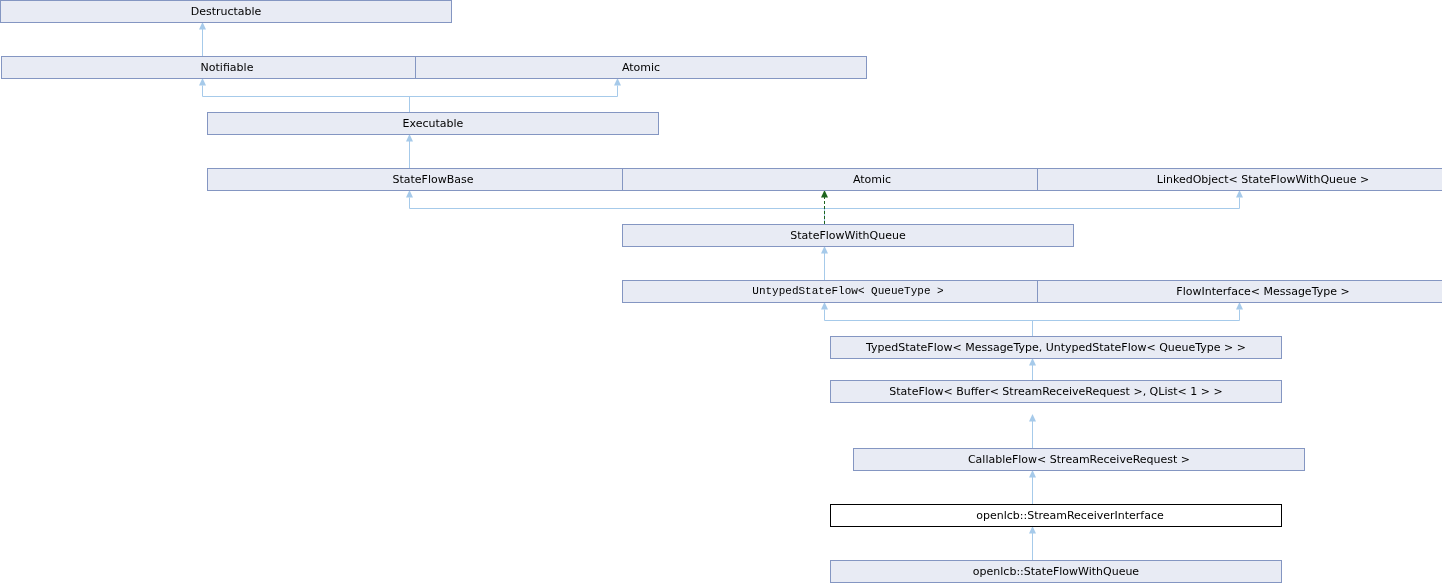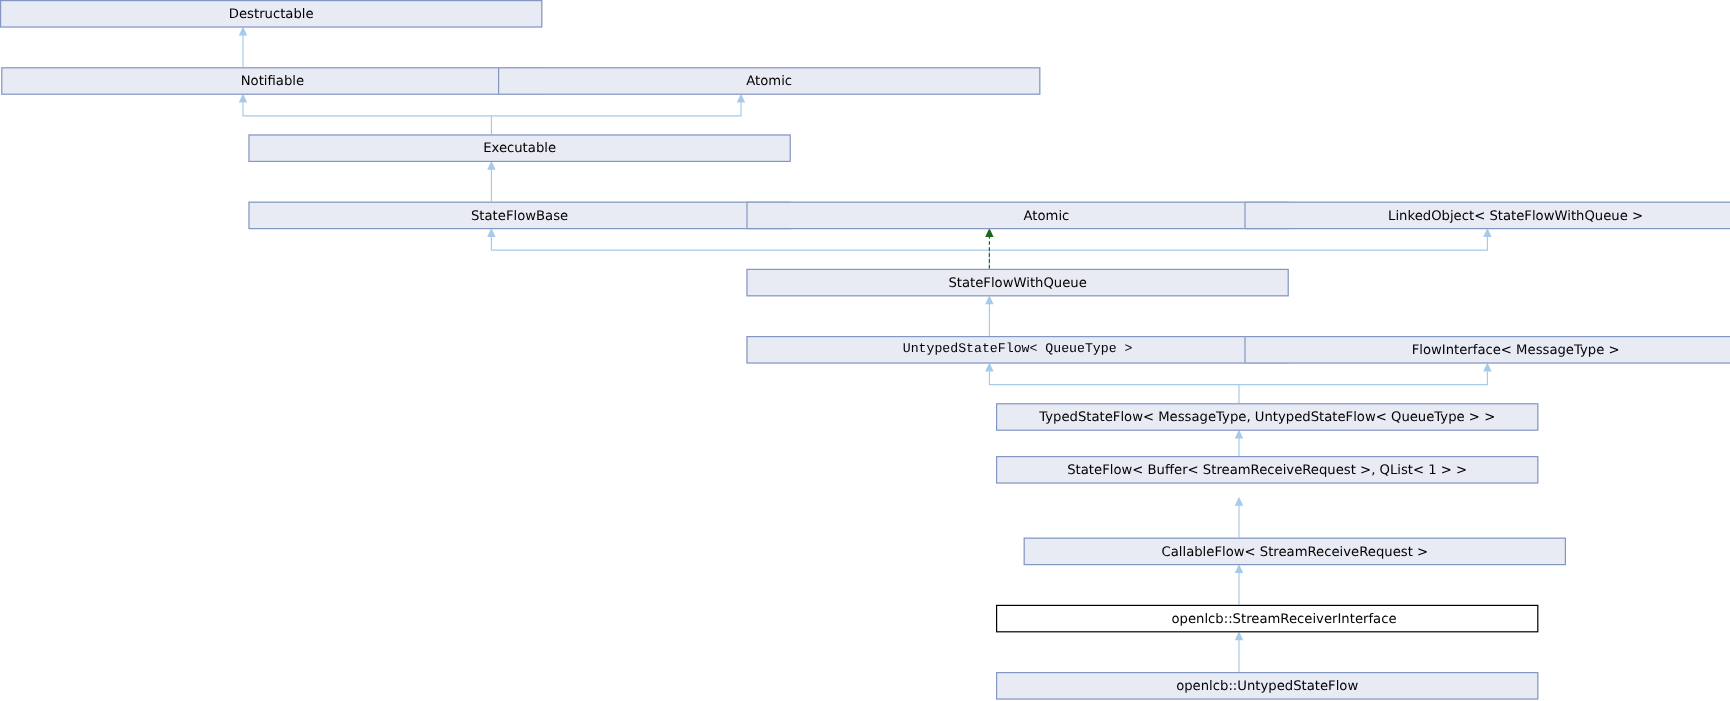--- a/index.html
+++ b/index.html
@@ -137,15 +137,15 @@
   <div class="node" style="left:207px; top:168px;">StateFlowBase</div>
   <div class="node" style="left:622px; top:168px;padding-left:48px;">Atomic</div>
   <div class="node" style="left:1037px;top:168px;">LinkedObject&lt; StateFlowWithQueue &gt;</div>
   <div class="node" style="left:622px; top:224px;">StateFlowWithQueue</div>
   <div class="node" style="left:622px; top:280px;font-family:Liberation Mono, monospace;">UntypedStateFlow&lt; QueueType &gt;</div>
   <div class="node" style="left:1037px;top:280px;">FlowInterface&lt; MessageType &gt;</div>
   <div class="node" style="left:830px; top:336px;">TypedStateFlow&lt; MessageType, UntypedStateFlow&lt; QueueType &gt; &gt;</div>
   <div class="node" style="left:830px; top:380px;">StateFlow&lt; Buffer&lt; StreamReceiveRequest &gt;, QList&lt; 1 &gt; &gt;</div>
   <div class="node" style="left:830px; top:448px;margin-left:23px;">CallableFlow&lt; StreamReceiveRequest &gt;</div>
   <div class="node current" style="left:830px; top:504px;padding-left:28px;">openlcb::StreamReceiverInterface</div>
-  <div class="node" style="left:830px; top:560px;">openlcb::UntypedStateFlow</div>
+  <div class="node" style="left:830px; top:560px;">openlcb::StateFlowWithQueue</div>
 
 </div>
 
 </body></html>

